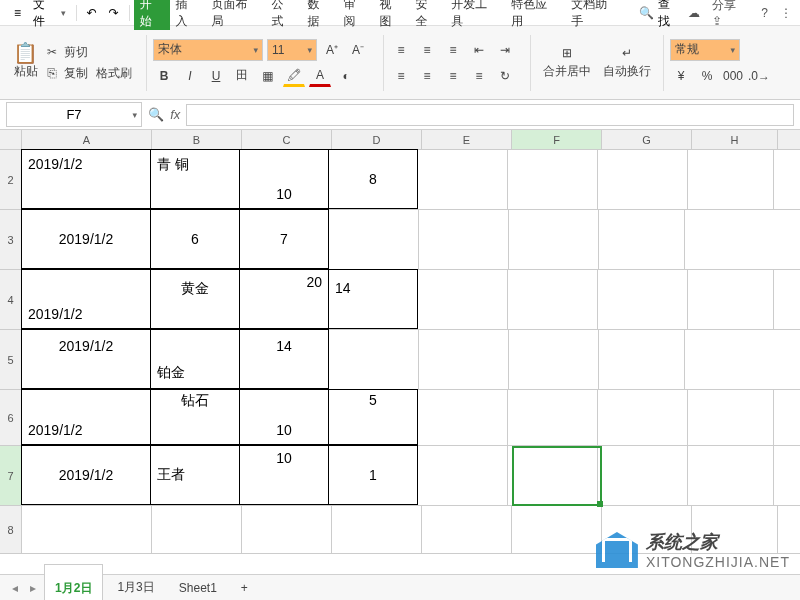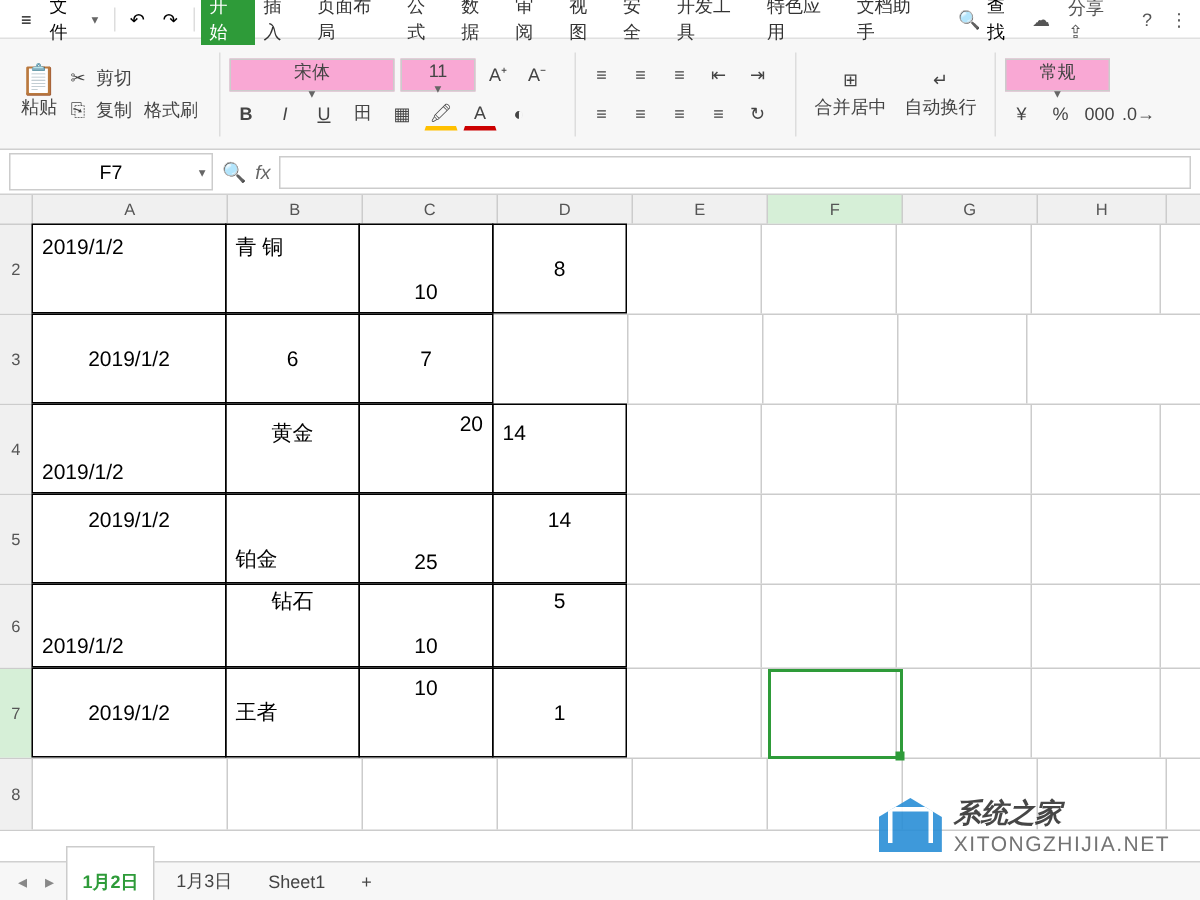--- a/index.html
+++ b/index.html
@@ -12,21 +12,21 @@
 .tabs .tab { padding: 0 6px; cursor: pointer; color: #333; }
 .tabs .tab.active { background: #2e9b39; color: #fff; }
 .menu-right { margin-left: auto; display: flex; gap: 12px; align-items: center; color: #555; }
 
 .ribbon { height: 74px; background: #f7f7f7; border-bottom: 1px solid #d0d0d0; display: flex; align-items: center; padding: 4px 8px; font-size: 12px; color: #444; }
 .ribbon .grp { display: flex; flex-direction: column; gap: 4px; margin-right: 8px; }
 .ribbon .row { display: flex; align-items: center; gap: 4px; }
 .ribbon .big-btn { display: flex; flex-direction: column; align-items: center; justify-content: center; padding: 4px 6px; gap: 2px; cursor: pointer; }
 .ribbon .icon { width: 16px; height: 16px; display: inline-flex; align-items: center; justify-content: center; }
 .ribbon .sep { width: 1px; height: 56px; background: #ddd; margin: 0 6px; }
-.font-select { height: 22px; border: 1px solid #ccc; background: #f9a8d4; padding: 0 4px; display: flex; align-items: center; justify-content: space-between; cursor: pointer; flex-direction: column; }
+.font-select { height: 22px; border: 1px solid #ccc; background: #fdba74; padding: 0 4px; display: flex; align-items: center; justify-content: space-between; cursor: pointer; }
 .font-name { width: 110px; }
 .font-size { width: 50px; }
 .tool-btn { width: 22px; height: 22px; display: inline-flex; align-items: center; justify-content: center; cursor: pointer; border: 1px solid transparent; }
 .chev { font-size: 9px; color: #666; }
 
 .namebar { height: 30px; border-bottom: 1px solid #d0d0d0; display: flex; align-items: center; padding: 4px 6px; gap: 6px; font-size: 13px; }
 .namebox { width: 136px; height: 25px; border: 1px solid #ccc; display: flex; align-items: center; justify-content: center; position: relative; }
 .namebox .chev { position: absolute; right: 4px; }
 .fx-icons { display: flex; gap: 6px; align-items: center; color: #666; }
 .fx-input { flex: 1; height: 22px; border: 1px solid #ccc; padding: 0 4px; }
@@ -50,21 +50,21 @@
 .bordered { border: 1px solid #000 !important; margin: -1px 0 0 -1px; }
 .sel-col .ch:nth-child(7) { background: #d6efd7; }
 .active-cell { position: absolute; border: 2px solid #2e9b39; pointer-events: none; }
 .active-cell::after { content: ""; position: absolute; right: -3px; bottom: -3px; width: 6px; height: 6px; background: #2e9b39; }
 
 .sheettabs { position: absolute; bottom: 0; left: 0; right: 0; height: 26px; background: #f7f7f7; border-top: 1px solid #d0d0d0; display: flex; align-items: center; padding: 0 8px; font-size: 12px; gap: 4px; }
 .sheettabs .nav { color: #888; padding: 0 4px; cursor: pointer; }
 .sheettabs .stab { padding: 15px 10px; cursor: pointer; color: #444; }
 .sheettabs .stab.active { background: #fff; color: #2e9b39; font-weight: bold; border: 1px solid #ccc; border-bottom: none; }
 
-.watermark { position: absolute; right: 20px; bottom: 30px; display: flex; align-items: center; gap: 8px; opacity: 0.9; }
+.watermark { position: absolute; right: 10px; bottom: 30px; display: flex; align-items: center; gap: 8px; opacity: 0.9; }
 .watermark .logo { width: 42px; height: 36px; background: #2a8fd6; clip-path: polygon(50% 0, 100% 35%, 100% 100%, 0 100%, 0 35%); position: relative; }
 .watermark .logo::before { content: ""; position: absolute; inset: 6px; border: 3px solid #fff; border-bottom: none; }
 .watermark .txt { font-size: 18px; font-weight: bold; color: #333; font-style: italic; }
 .watermark .sub { font-size: 14px; color: #666; letter-spacing: 1px; }
 </style>
 </head>
 <body>
 
 <div class="menubar">
   <div class="menu-btn">≡</div>
@@ -241,21 +241,20 @@
       <div class="cell cD bordered" style="align-items:flex-start;padding-top:10px;">14</div>
       <div class="cell cE"></div>
       <div class="cell cF"></div>
       <div class="cell cG"></div>
       <div class="cell cH"></div>
     </div>
     <div class="datarow" style="height:60px">
       <div class="rowhdr">5</div>
       <div class="cell cA bordered" style="justify-content:center;align-items:flex-start;padding-top:8px;">2019/1/2</div>
       <div class="cell cB bordered" style="align-items:flex-end;padding-bottom:6px;">铂金</div>
-      <div class="cell cC bordered" style="justify-content:center;align-items:flex-end;padding-bottom:6px;">25</div>
       <div class="cell cD bordered" style="justify-content:center;align-items:flex-start;padding-top:8px;">14</div>
       <div class="cell cE"></div>
       <div class="cell cF"></div>
       <div class="cell cG"></div>
       <div class="cell cH"></div>
     </div>
     <div class="datarow" style="height:56px">
       <div class="rowhdr">6</div>
       <div class="cell cA bordered" style="align-items:flex-end;padding-bottom:6px;">2019/1/2</div>
       <div class="cell cB bordered" style="justify-content:center;align-items:flex-start;padding-top:2px;">钻石</div>

